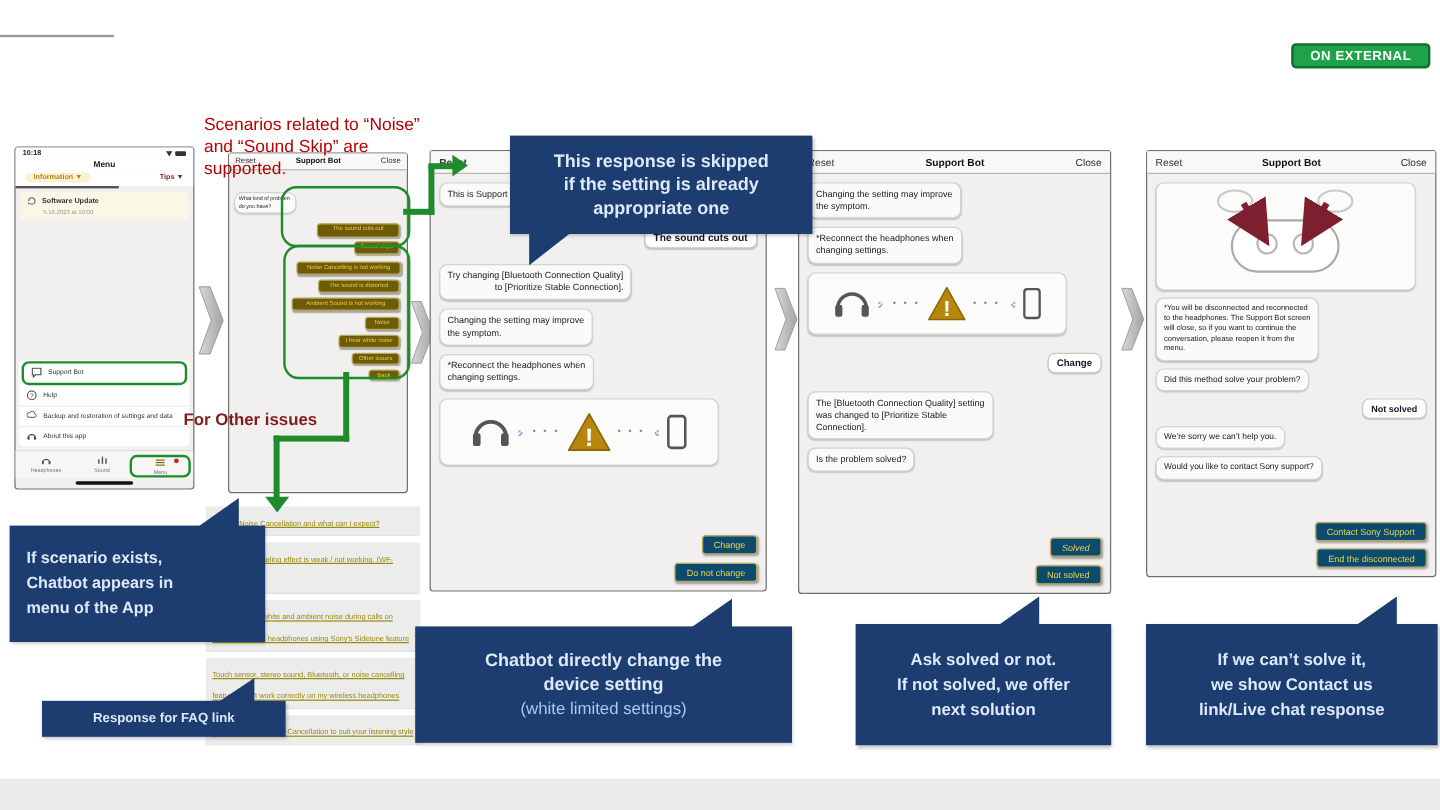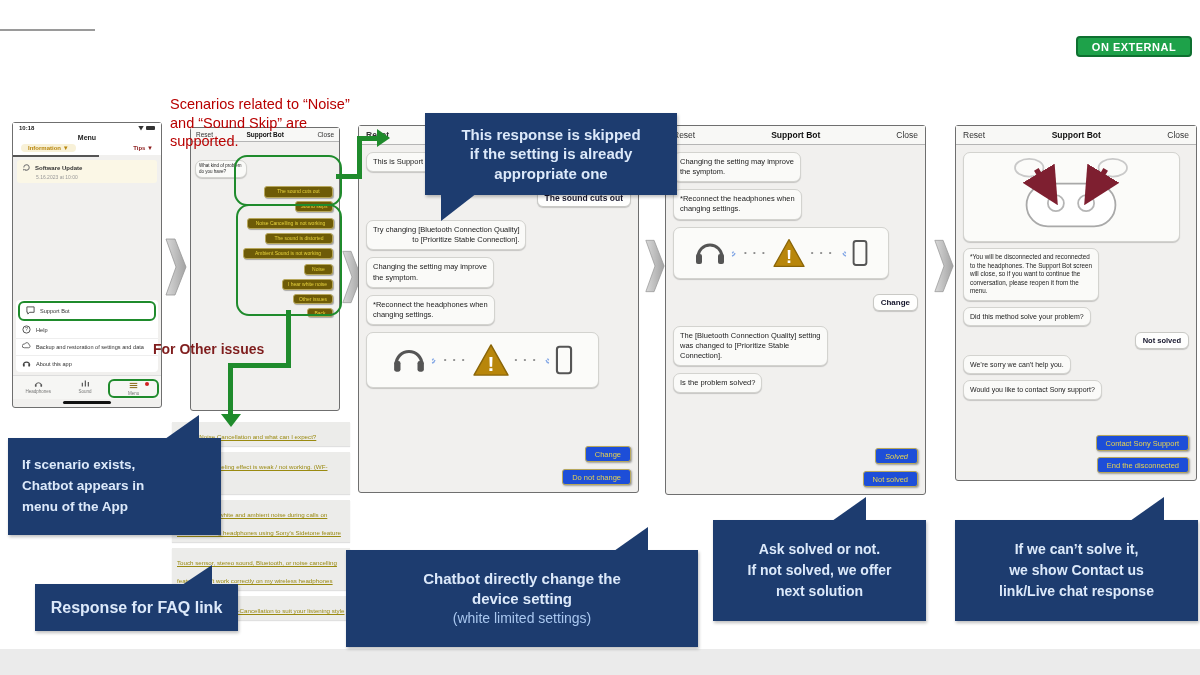--- a/index.html
+++ b/index.html
@@ -22,21 +22,21 @@
   .phone{position:absolute;background:#f1f0ee;border:1.6px solid #6f6f6f;border-radius:3px;
          box-sizing:border-box;display:flex;flex-direction:column;z-index:1;}
   .phead{display:flex;justify-content:space-between;align-items:center;background:#f8f8f6;
          border-bottom:1px solid #b5b5b5;padding:4px 7px;font-size:8.5px;color:#333;}
   .ptitle{font-weight:bold;color:#111;}
   .pstack{display:flex;flex-direction:column;gap:7px;padding:7px;flex:1;box-sizing:border-box;overflow:hidden;}
   .bubble{background:#fafaf8;border:1px solid #d3d3cf;border-radius:7px;padding:4px 6px;
           box-shadow:0 1px 1px rgba(0,0,0,.18);color:#222;align-self:flex-start;max-width:88%;font-size:7.5px;line-height:1.35;}
   .chip{background:#fefefd;border:1px solid #c9c9c5;border-radius:6px;padding:3px 7px;
         box-shadow:0 1px 1px rgba(0,0,0,.18);color:#15152b;font-weight:bold;align-self:flex-end;font-size:8px;}
-  .obtn{background:#1d4ed8;border:1px solid #b7a75c;border-radius:3px;color:#e8d44e;
+  .obtn{background:#0c4a6e;border:1px solid #b7a75c;border-radius:3px;color:#e8d44e;
         padding:2.5px 9px;align-self:flex-end;box-shadow:1px 1px 2px rgba(0,0,0,.35);font-size:7.5px;cursor:pointer;}
   .imgbubble{background:#fbfbf9;border:1px solid #d3d3cf;border-radius:7px;box-shadow:0 1px 1px rgba(0,0,0,.18);
              display:flex;align-items:center;justify-content:center;gap:5px;padding:10px 6px;width:88%;box-sizing:border-box;align-self:flex-start;}
   .dots{font-size:8px;color:#8c8c8c;letter-spacing:2px;}
 
   
   .p1-status{display:flex;justify-content:space-between;align-items:center;background:#fff;padding:2px 6px;font-size:6px;font-weight:bold;color:#222;}
   .p1-menu{background:#fff;text-align:center;font-size:7px;font-weight:bold;color:#222;padding:1px 0;}
   .p1-tabs{background:#fff;display:flex;justify-content:space-between;align-items:center;padding:2px 8px 3px 8px;}
   .p1-tab-info{background:#f8f1d8;color:#b8860b;font-size:6px;font-weight:bold;padding:1px 7px;border-radius:7px;cursor:pointer;}
@@ -393,26 +393,26 @@
     <div class="tail-ur" style="right:22px;"></div>
   </div>
 
   <div class="callout preline" style="left:425px;top:113px;width:252px;height:82px;font-size:15px;line-height:1.3;">
     <span class="preline">This response is skipped
 if the setting is already
 appropriate one</span>
     <div class="tail-dl"></div>
   </div>
 
-  <div class="callout" style="left:35px;top:584px;width:203px;height:47px;font-size:16px;">
+  <div class="callout" style="left:35px;top:584px;width:203px;height:30px;font-size:11px;">
     <span>Response for FAQ link</span>
     <div class="tail-ur" style="right:26px;border-bottom-width:20px;border-left-width:30px;top:-19px;"></div>
   </div>
 
-  <div class="callout" style="left:346px;top:550px;width:352px;height:97px;font-size:15px;line-height:1.35;">
+  <div class="callout" style="left:346px;top:522px;width:314px;height:97px;font-size:15px;line-height:1.35;">
     <span>Chatbot directly change the</span>
     <span>device setting</span>
     <span style="font-weight:normal;color:#a9c7ef;font-size:14px;">(white limited settings)</span>
     <div class="tail-ur" style="right:50px;"></div>
   </div>
 
   <div class="callout preline" style="left:713px;top:520px;width:213px;height:101px;font-size:14px;line-height:1.5;">
     <span class="preline">Ask solved or not.
 If not solved, we offer
 next solution</span>

